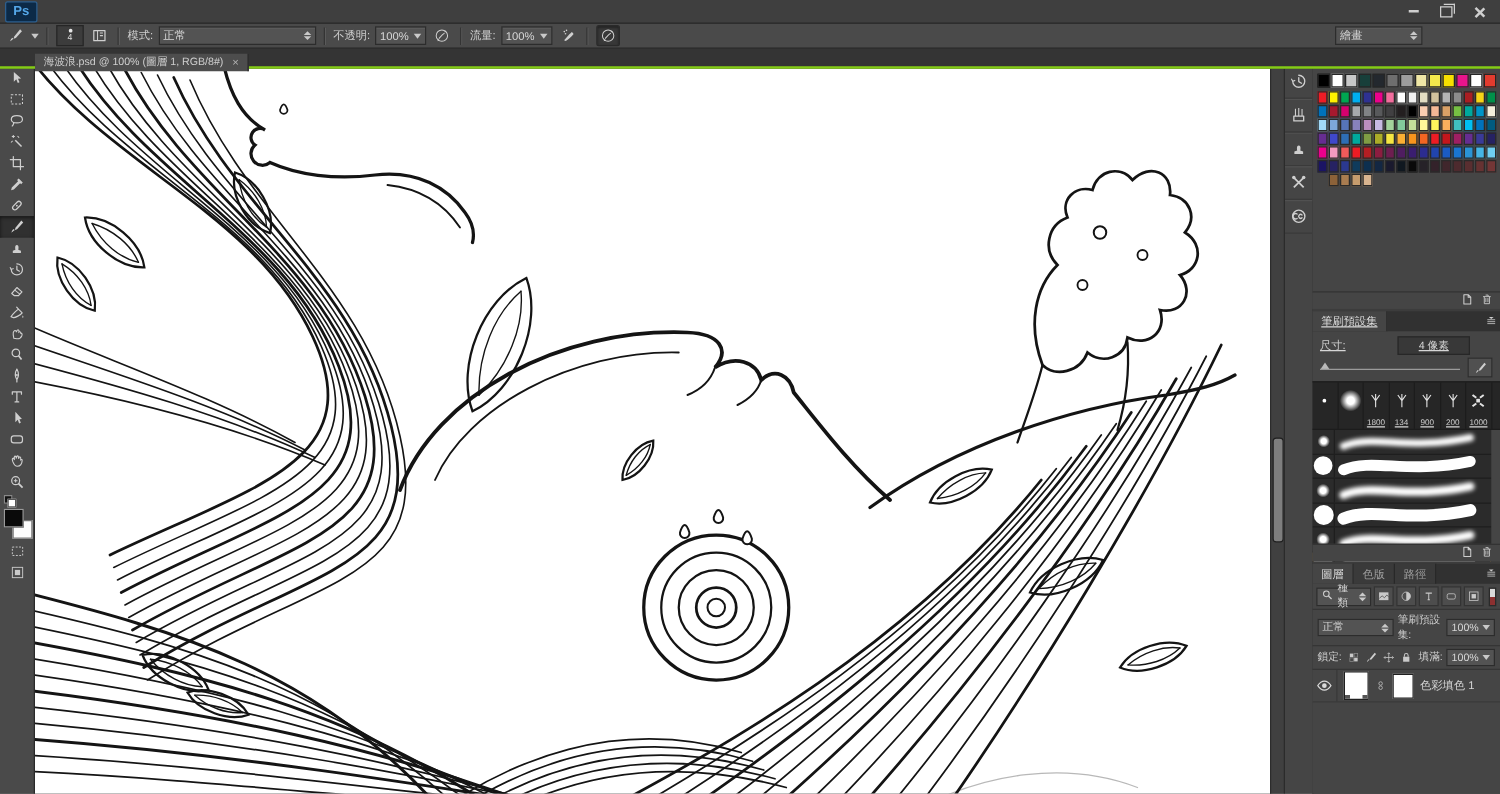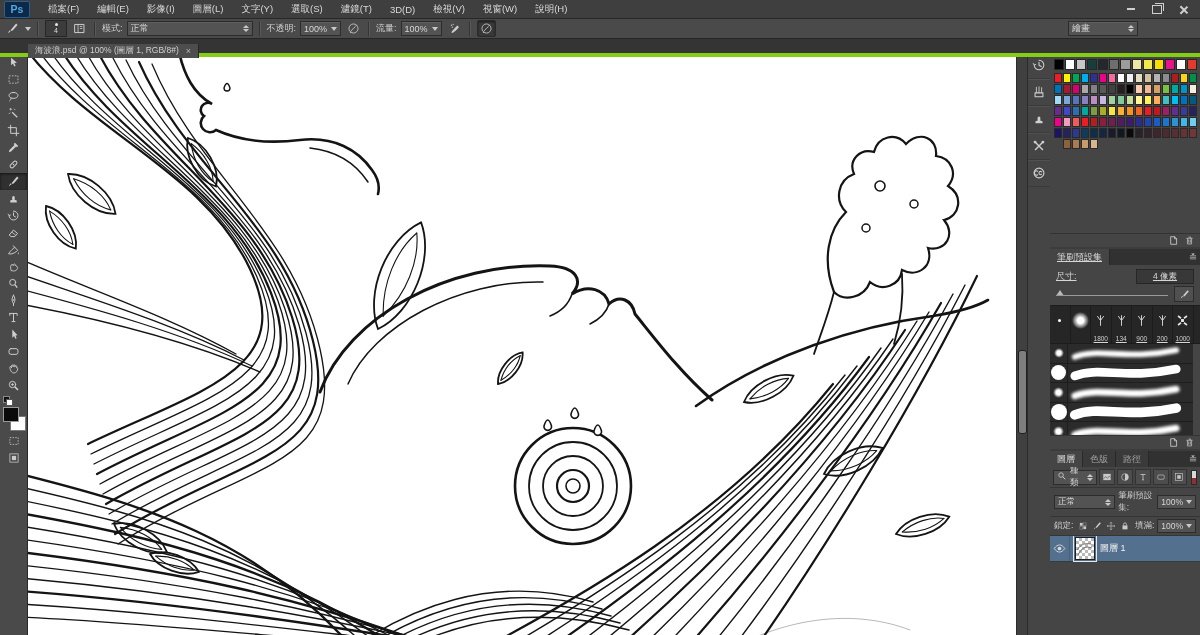--- a/index.html
+++ b/index.html
@@ -30,21 +30,21 @@
   .opt-dd{display:flex;align-items:center;background:#535353;border:1px solid #2c2c2c;height:13px;padding:0 3px;gap:4px;box-shadow:inset 0 1px 0 #5f5f5f;}
   .caret-dn{width:0;height:0;border-left:3px solid transparent;border-right:3px solid transparent;border-top:4px solid #c9c9c9;}
   .caret-ud{display:inline-flex;flex-direction:column;gap:1px;}
   .caret-ud i{width:0;height:0;border-left:3px solid transparent;border-right:3px solid transparent;display:block;}
   .caret-ud .u{border-bottom:3.5px solid #c9c9c9;} .caret-ud .d{border-top:3.5px solid #c9c9c9;}
   .brush-picker{display:flex;flex-direction:column;align-items:center;justify-content:center;background:#3c3c3c;border:1px solid #262626;
                 width:20px;height:15px;font-size:7px;color:#ddd;line-height:1;}
   .bp-mini-dot{width:3px;height:3px;border-radius:50%;background:#e8e8e8;margin-bottom:1px;}
   #workspace-dd{margin-left:auto;margin-right:58px;width:62px;justify-content:space-between;}
   
-  #tabbar{position:absolute;left:0;top:39px;right:0;height:14px;background:#343434;border-bottom:4px solid #84cc16;z-index:8;}
+  #tabbar{position:absolute;left:0;top:39px;right:0;height:14px;background:#343434;border-bottom:2px solid #84cc16;z-index:8;}
   .doc-tab{display:inline-flex;align-items:center;gap:7px;height:14px;margin-left:28px;padding:0 7px;background:#4d4d4d;
            border-right:1px solid #262626;font-size:8.5px;color:#cfcfcf;}
   .doc-close{color:#b5b5b5;font-size:9px;}
   
   #toolbar{position:absolute;left:0;top:54px;bottom:0;width:27px;background:#4a4a4a;border-right:1px solid #292929;z-index:7;}
   .tool{width:27px;height:17px;display:flex;align-items:center;justify-content:center;}
   .tool.active{background:#303030;box-shadow:inset 0 1px 3px rgba(0,0,0,.6);}
   #color-widget{position:relative;width:27px;height:34px;margin-top:4px;}
   .fgbg-mini{position:absolute;left:3px;top:-2px;width:9px;height:9px;}
   .fgbg-mini .a{position:absolute;left:0;top:0;width:5px;height:5px;background:#111;border:1px solid #888;}
@@ -72,21 +72,21 @@
   .sw-area{padding:5px 3px 0 4px;}
   .sw-toprow{display:flex;gap:1px;margin-bottom:3px;}
   .sw-big{width:9px;height:9px;border:1px solid #262626;}
   .sw-row{display:flex;gap:1px;margin-bottom:1px;}
   .sw{width:8px;height:8px;border:1px solid #2a2a2a;}
   .sw.empty{visibility:hidden;}
   .panel-bottom{position:absolute;left:0;right:0;bottom:0;height:13px;border-top:1px solid #333;display:flex;justify-content:flex-end;
                 align-items:center;gap:5px;padding-right:5px;background:#454545;}
   
   #brush-panel{height:200px;text-decoration:underline;}
-  .bp-sizerow{display:flex;align-items:center;font-size:9px;padding:4px 6px 1px 6px;gap:22px;}
+  .bp-sizerow{display:flex;align-items:center;font-size:9px;padding:4px 24px 1px 6px;gap:22px;}
   .bp-sizeval{margin-left:auto;width:56px;height:13px;background:#383838;border:1px solid #272727;display:flex;align-items:center;justify-content:center;font-size:8.5px;}
   .bp-sliderrow{display:flex;align-items:center;padding:1px 6px 3px 6px;gap:6px;}
   .slider-wrap{flex:1;position:relative;height:10px;}
   .slider-track{position:absolute;left:0;right:0;top:6px;height:1px;background:#9a9a9a;}
   .slider-thumb{position:absolute;left:0;top:1px;width:0;height:0;border-left:4px solid transparent;border-right:4px solid transparent;border-bottom:6px solid #b9b9b9;}
   .bp-togglebtn{width:18px;height:14px;background:#505050;border:1px solid #2c2c2c;display:flex;align-items:center;justify-content:center;}
   .bp-strip{height:37px;background:#262626;border-top:1px solid #1c1c1c;border-bottom:1px solid #1c1c1c;display:flex;align-items:stretch;}
   .bp-cell{width:19.5px;display:flex;flex-direction:column;align-items:center;justify-content:flex-end;border-right:1px solid #1c1c1c;padding-bottom:0;}
   .bp-cell .art{flex:1;display:flex;align-items:center;justify-content:center;}
   .bp-dot{width:3px;height:3px;border-radius:50%;background:#fff;}
@@ -121,33 +121,20 @@
   .mask-thumb{width:15px;height:18px;border:1px solid #1f1f1f;background:#fff;flex:none;}
   .layer-name{white-space:nowrap;overflow:hidden;}
   
   .lbl{color:#cfcfcf;}
 </style>
 </head>
 <body>
 
 <div id="menubar">
   <span class="ps-logo">Ps</span>
-  <div id="menu-items">
-      <div class="menu-item">檔案(F)</div>
-      <div class="menu-item">編輯(E)</div>
-      <div class="menu-item">影像(I)</div>
-      <div class="menu-item">圖層(L)</div>
-      <div class="menu-item">文字(Y)</div>
-      <div class="menu-item">選取(S)</div>
-      <div class="menu-item">濾鏡(T)</div>
-      <div class="menu-item">3D(D)</div>
-      <div class="menu-item">檢視(V)</div>
-      <div class="menu-item">視窗(W)</div>
-      <div class="menu-item">說明(H)</div>
-    </div>
   <div id="win-controls">
     <span class="win-btn">
         <span class="wb-min"></span>
       </span>
     <span class="win-btn">
         <span class="wb-rest"></span>
       </span>
     <span class="win-btn">
         <span class="wb-close"></span>
       </span>
@@ -1062,29 +1049,34 @@
             </span>
           </span>
         </span>
       <span class="lbl" style="margin-left:auto">填滿:</span>
       <span class="mini-dd">
         <span>100%</span>
         <span class="caret-dn"></span>
       </span>
     </div>
     <div class="ly-list" id="ly-list">
-        <div class="layer-row selected">
+        <div class="layer-row">
           <span class="vis-well">
             <span class="ic">
               <svg viewBox="0 0 16 16" width="13" height="13">
                 <path d="M1.5 8 C3.5 4.9 6 3.6 8 3.6 C10 3.6 12.5 4.9 14.5 8 C12.5 11.1 10 12.4 8 12.4 C6 12.4 3.5 11.1 1.5 8 Z" stroke="#dadada" stroke-width="1.1" fill="none"></path>
                 <circle cx="8" cy="8" r="2.3" fill="#dadada"></circle>
               </svg>
             </span>
           </span>
-          <span class="thumb checker selectedthumb"><svg viewBox="0 0 18 21" width="18" height="21">
-              <path d="M2,17 C6,9 10,8 16,10 M1,12 C5,6 9,5 15,6" stroke="#6a6a6a" fill="none" stroke-width="0.9"></path>
-            </svg></span>
-          <span class="layer-name">圖層 1</span>
+          <span class="thumb fillthumb"></span>
+          <span class="ic">
+            <svg viewBox="0 0 16 16" width="9" height="9">
+              <circle cx="8" cy="5" r="2.5" stroke="#cfcfcf" fill="none"></circle>
+              <circle cx="8" cy="11" r="2.5" stroke="#cfcfcf" fill="none"></circle>
+            </svg>
+          </span>
+          <span class="mask-thumb"></span>
+          <span class="layer-name">色彩填色 1</span>
         </div>
       </div>
   </div>
 </div>
 
 </body></html>

